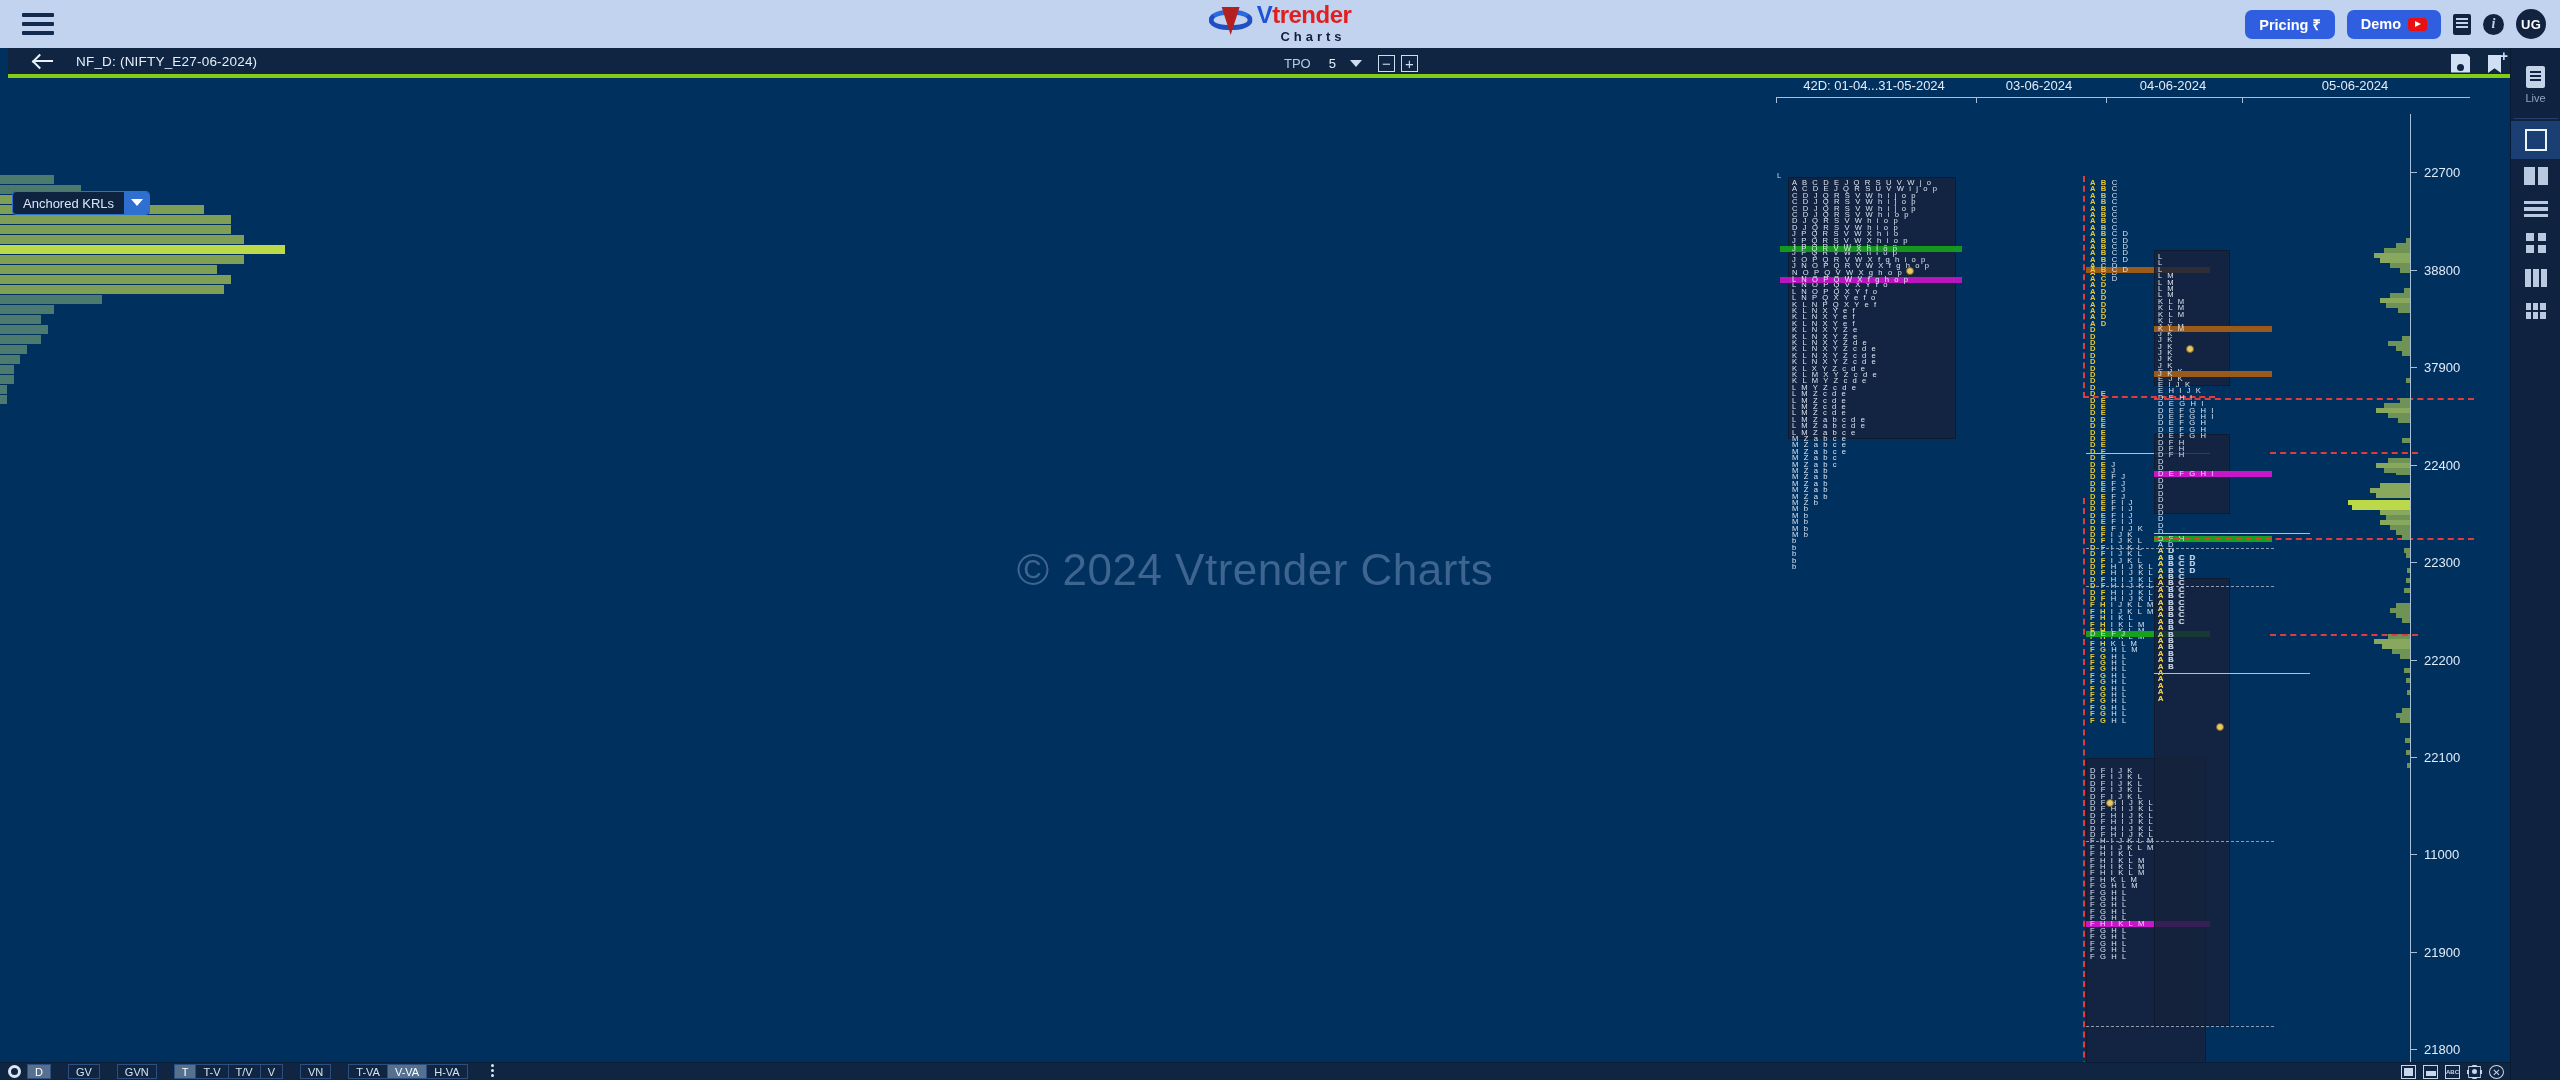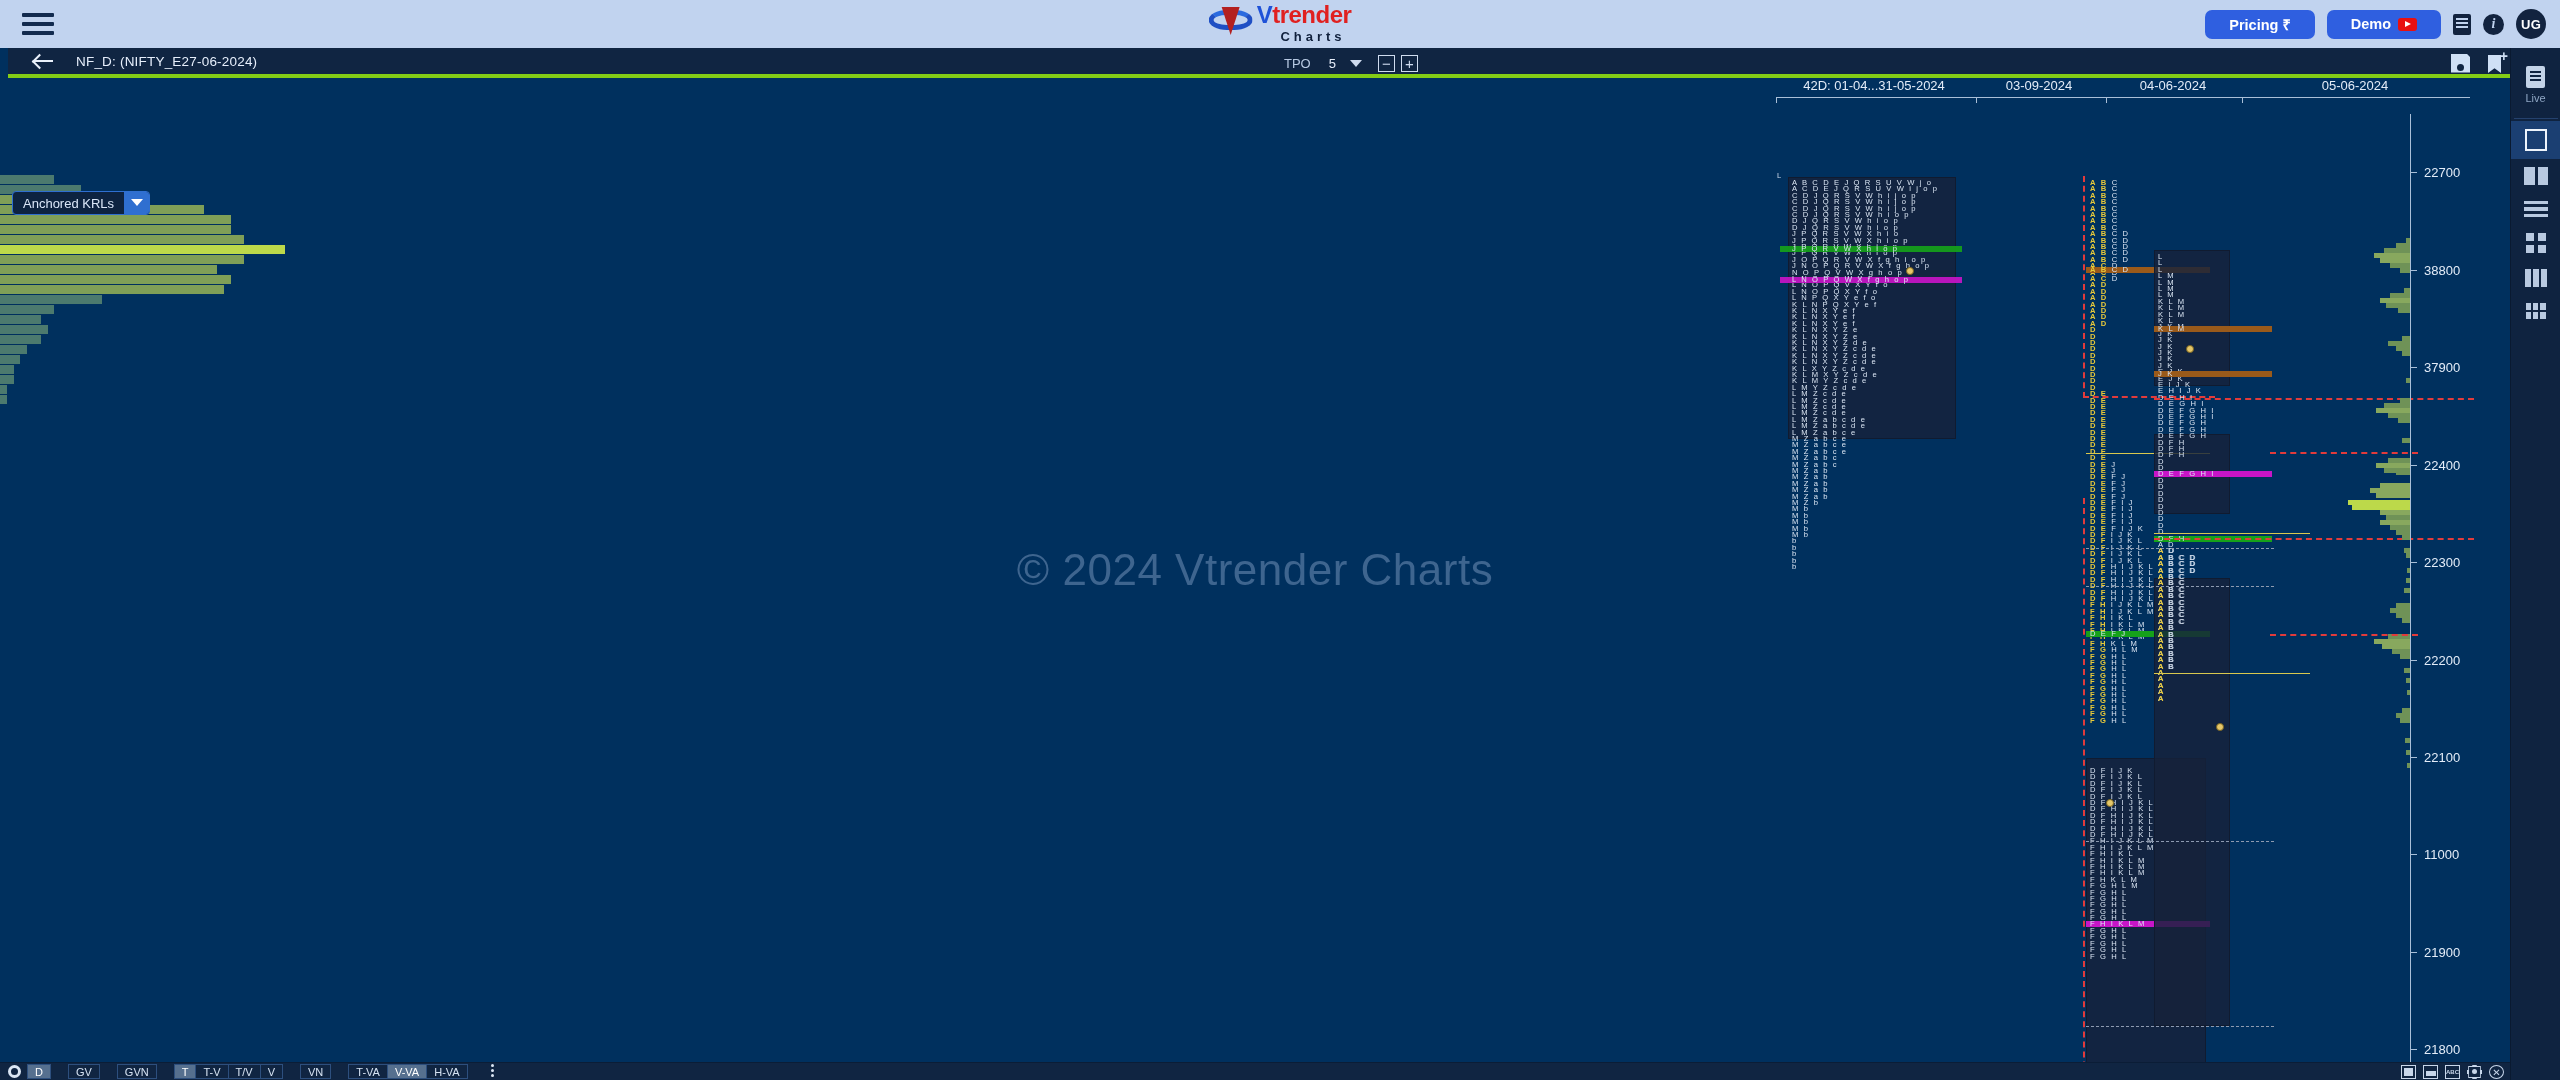--- a/index.html
+++ b/index.html
@@ -47,21 +47,21 @@
   .logo-text .t2 {
     font-size:13px; font-weight:bold; color:#10203c;
     letter-spacing:4px; text-align:center; margin-top:3px; margin-left:18px;
   }
   .top-right {
     position:absolute; right:14px; top:0; height:48px;
     display:flex; align-items:center; gap:12px;
   }
   .btn-pill {
     background:#2f5fe0; color:#fff; border:none; border-radius:7px;
-    height:29px; padding:0 24px; font-size:14.5px; font-weight:bold;
+    height:29px; padding:0 14px; font-size:14.5px; font-weight:bold;
     display:flex; align-items:center; gap:7px; cursor:pointer;
     font-family:"Liberation Sans", sans-serif;
   }
   .yt-badge {
     background:#e81010; border-radius:3px; width:19px; height:13px;
     display:inline-flex; align-items:center; justify-content:center;
   }
   .yt-badge:after {
     content:""; width:0;height:0;
     border-left:6px solid #fff; border-top:3.5px solid transparent; border-bottom:3.5px solid transparent;
@@ -362,21 +362,21 @@
 
     <div class="krl-select">
       <span>Anchored KRLs</span>
       <span class="chev"></span>
     </div>
 
     <div class="datehdr" id="datehdr">
         <div class="hline" style="left:1776px;width:694px;"></div>
         <div class="dlabel" style="left:1776px;width:196px;">42D: 01-04...31-05-2024</div>
         <div class="tick" style="left:1776px;"></div>
-        <div class="dlabel" style="left:1976px;width:126px;">03-09-2024</div>
+        <div class="dlabel" style="left:1976px;width:126px;">03-06-2024</div>
         <div class="tick" style="left:1976px;"></div>
         <div class="dlabel" style="left:2106px;width:134px;">04-06-2024</div>
         <div class="tick" style="left:2106px;"></div>
         <div class="dlabel" style="left:2242px;width:226px;">05-06-2024</div>
         <div class="tick" style="left:2242px;"></div>
       </div>
 
     <div id="profiles">
         <div class="box-outline" style="left:1788px;top:99px;width:168px;height:262px;"></div>
         <div class="prow" style="top:102px;left:1792px;"><span class="wt">A</span> <span class="wt">B</span> <span class="wt">C</span> <span class="wt">D</span> <span class="wt">E</span> <span class="wt">J</span> <span class="wt">Q</span> <span class="wt">R</span> <span class="wt">S</span> <span class="wt">U</span> <span class="wt">V</span> <span class="wt">W</span> <span class="wt">j</span> <span class="wt">o</span> </div>

